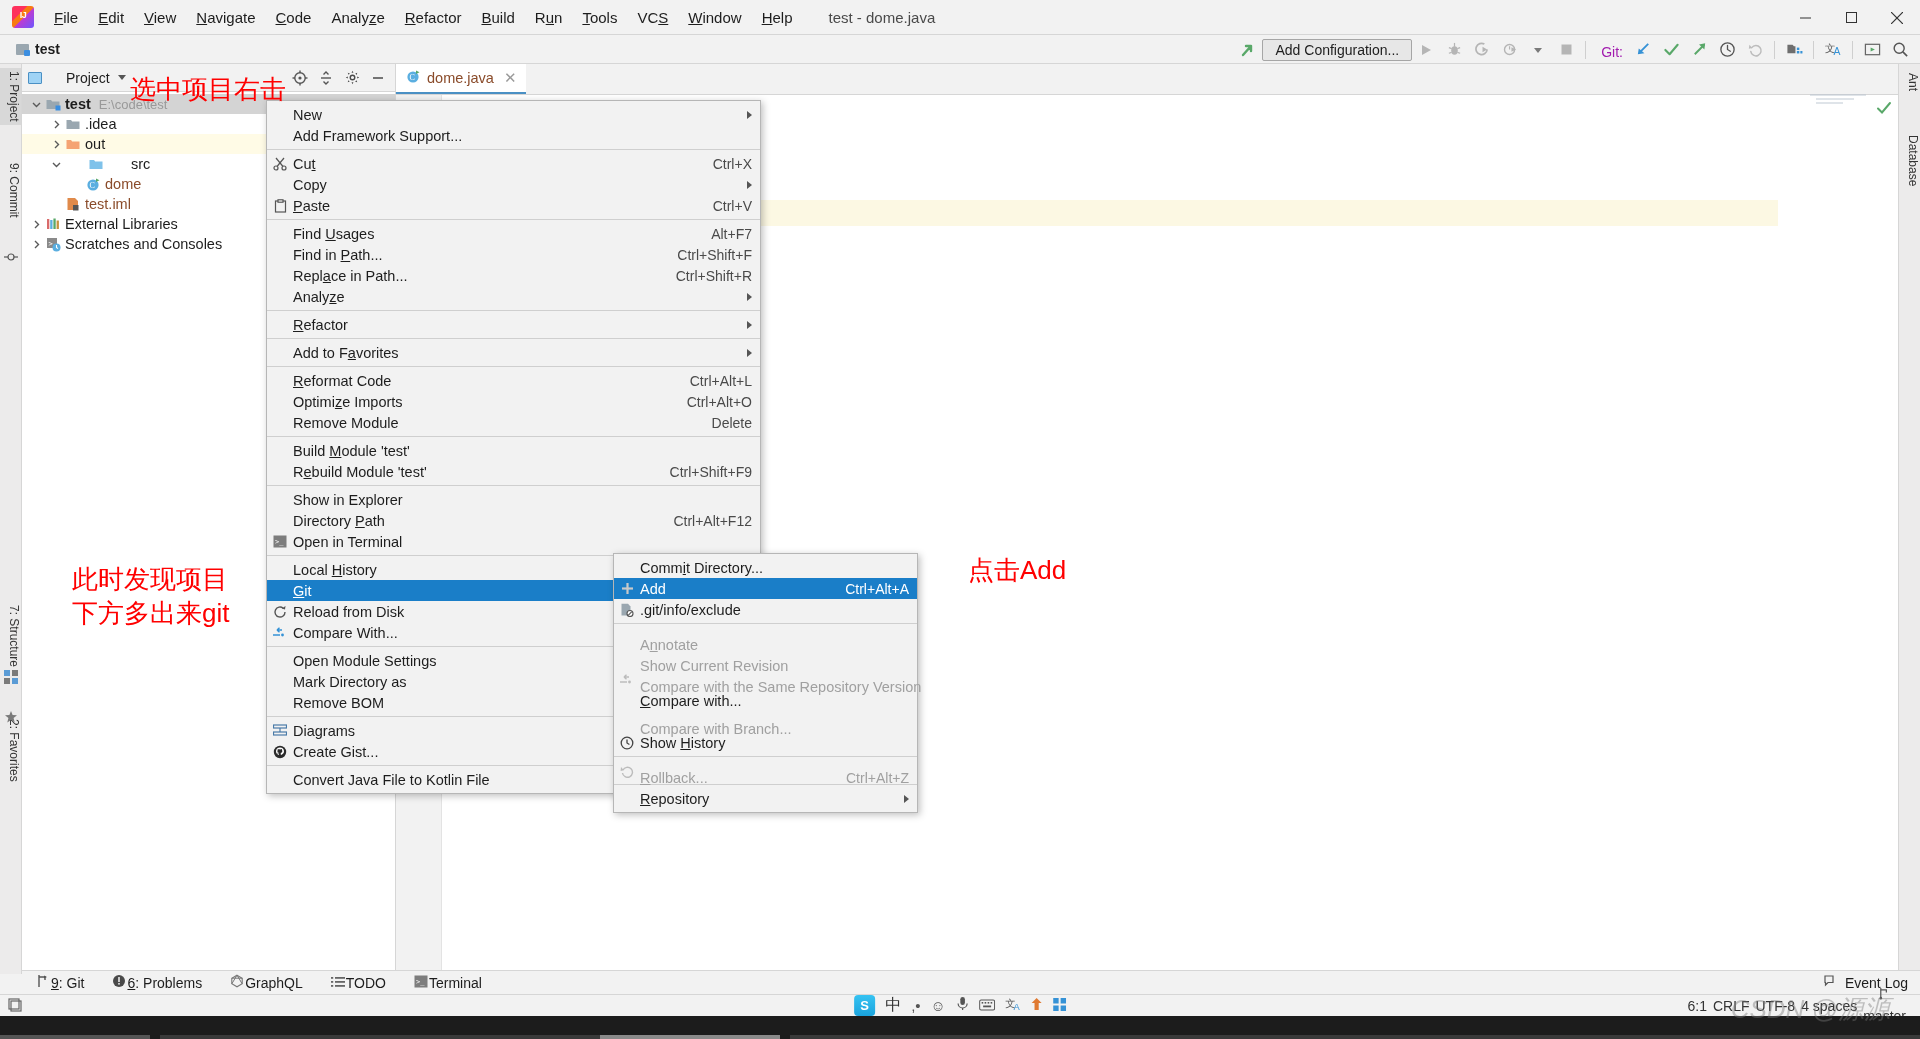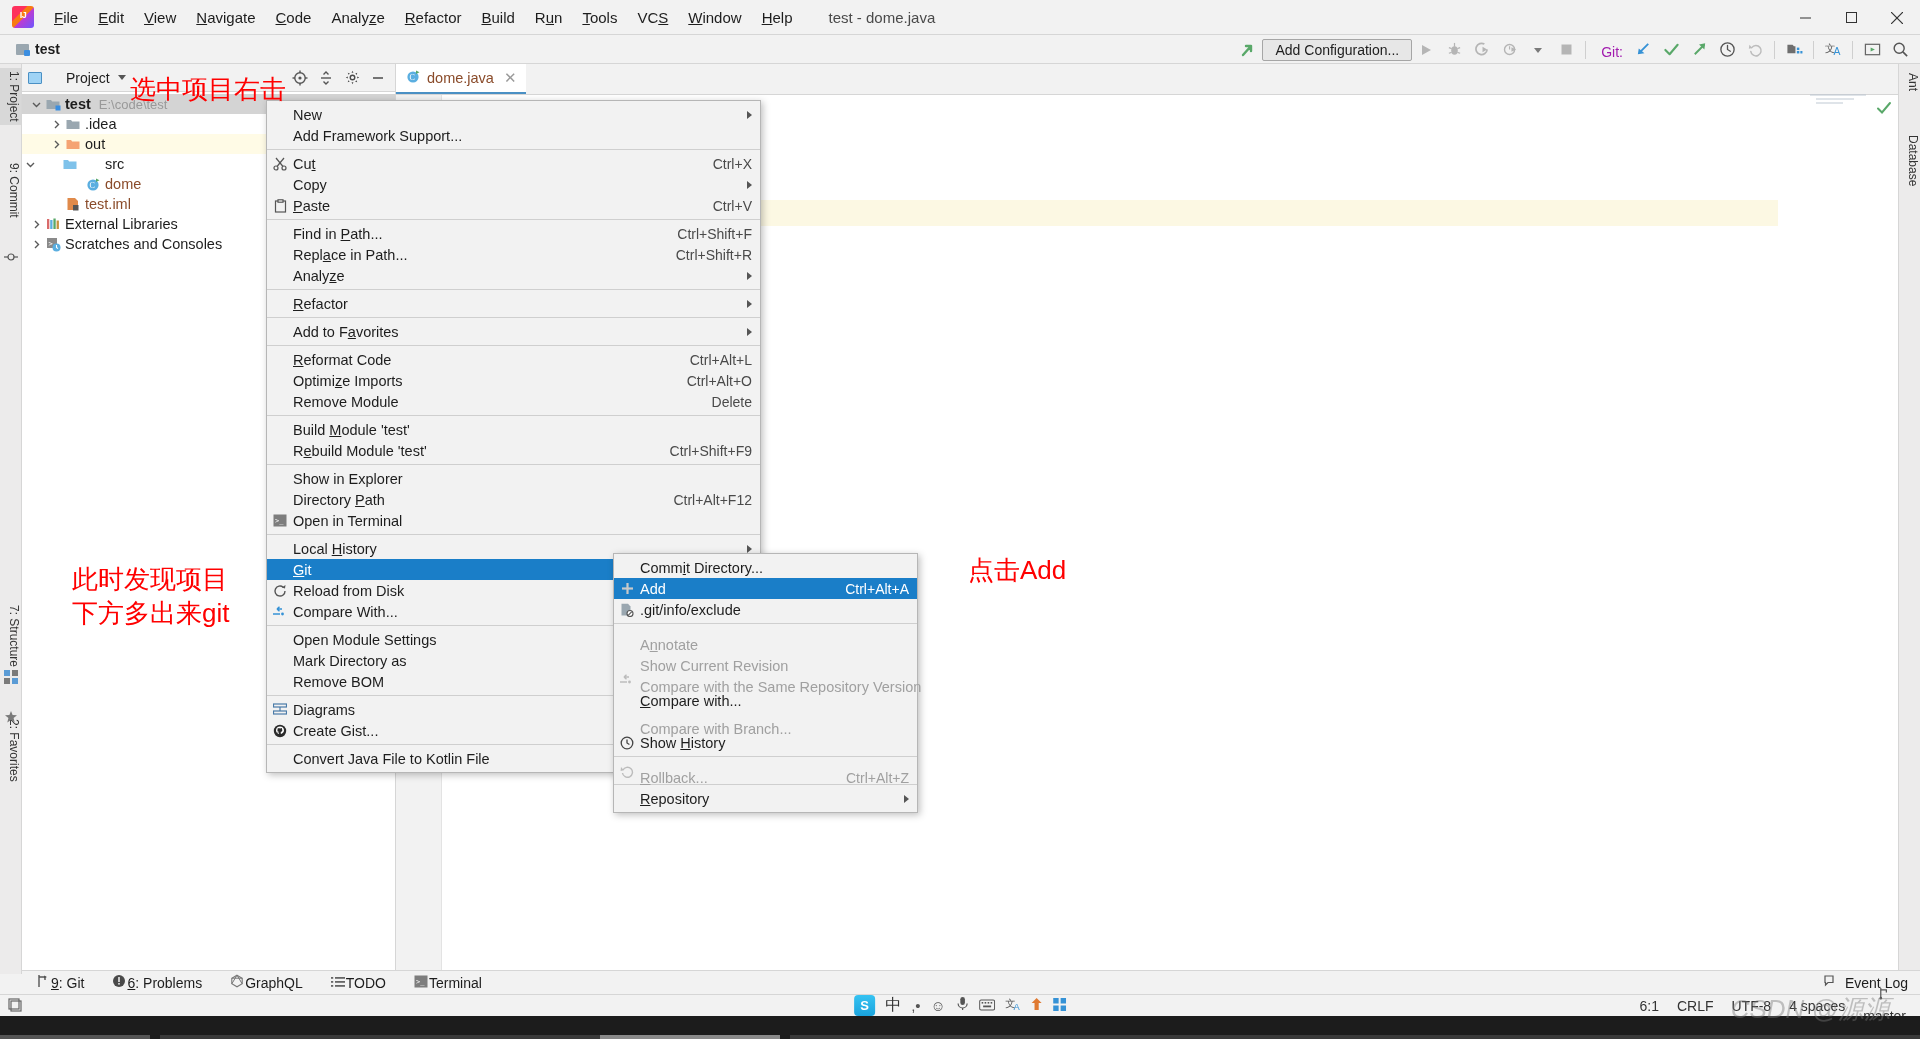--- a/index.html
+++ b/index.html
@@ -182,21 +182,21 @@
   .bottombar{
     position:absolute;left:22px;bottom:45px;right:0;height:24px;background:#f2f2f2;
     border-top:1px solid #d6d6d6;display:flex;align-items:center;gap:0px;
   }
   .bb-item{display:flex;align-items:center;gap:1px;padding:0 14px;font-size:14px;cursor:default;}
   .bb-right{margin-left:auto;display:flex;align-items:center;padding-right:12px;gap:6px;}
   .statusbar{
     position:absolute;left:0;bottom:23px;right:0;height:22px;background:#f2f2f2;
     border-top:1px solid #d6d6d6;display:flex;align-items:center;
   }
-  .sb-right{margin-left:auto;display:flex;align-items:center;gap:18px;padding-right:14px;font-size:14px;color:#333;}
+  .sb-right{margin-left:auto;display:flex;align-items:center;gap:6px;padding-right:14px;font-size:14px;color:#333;}
   .sb-left{padding-left:8px;display:flex;align-items:center;}
   .watermark{
     position:absolute;right:30px;bottom:12px;color:rgba(120,120,120,.42);
     font-size:26px;font-style:italic;z-index:90;white-space:nowrap;
   }
   
   .imebar{
     position:absolute;bottom:23px;left:50%;transform:translateX(-50%);
     height:22px;display:flex;align-items:center;gap:10px;z-index:85;
     font-size:14px;
@@ -475,21 +475,21 @@
             </svg>
           </span>
         <span class="ico">
           <svg width="15" height="13" viewBox="0 0 15 13">
               <path d="M0.5 2 L5 2 L6.2 3.4 L13.5 3.4 L13.5 11 L0.5 11 Z" fill="#f5a373"></path>
             </svg>
         </span>
         <span class="t-lbl">out</span>
       </div>
 
-      <div class="tree-row" style="gap:23px;">
+      <div class="tree-row" style="padding-left:26px;gap:23px;">
         <span class="arrow">
             <svg width="9" height="9" viewBox="0 0 9 9">
               <path d="M1 3 L4.5 6.5 L8 3" fill="none" stroke="#5a5a5a" stroke-width="1.4"></path>
             </svg>
           </span>
         <span class="ico">
           <svg width="15" height="13" viewBox="0 0 15 13">
               <path d="M0.5 2 L5 2 L6.2 3.4 L13.5 3.4 L13.5 11 L0.5 11 Z" fill="#7fc2ea"></path>
             </svg>
         </span>
@@ -630,20 +630,25 @@
         <svg width="13" height="14" viewBox="0 0 13 14">
             <rect x="1.5" y="2" width="10" height="11" fill="none" stroke="#555" stroke-width="1.2"></rect>
             <rect x="4" y="0.8" width="5" height="2.4" fill="#fff" stroke="#555" stroke-width="1.2"></rect>
           </svg>
       </span>
       <span class="mlbl"><u>P</u>aste</span>
       <span class="mshort">Ctrl+V</span>
     </div>
     <div class="msep"></div>
 
+    <div class="mi">
+      <span class="mi-ico"></span>
+      <span class="mlbl">Find <u>U</u>sages</span>
+      <span class="mshort">Alt+F7</span>
+    </div>
     <div class="mi">
       <span class="mi-ico"></span>
       <span class="mlbl">Find in <u>P</u>ath...</span>
       <span class="mshort">Ctrl+Shift+F</span>
     </div>
     <div class="mi">
       <span class="mi-ico"></span>
       <span class="mlbl">Repl<u>a</u>ce in Path...</span>
       <span class="mshort">Ctrl+Shift+R</span>
     </div>

